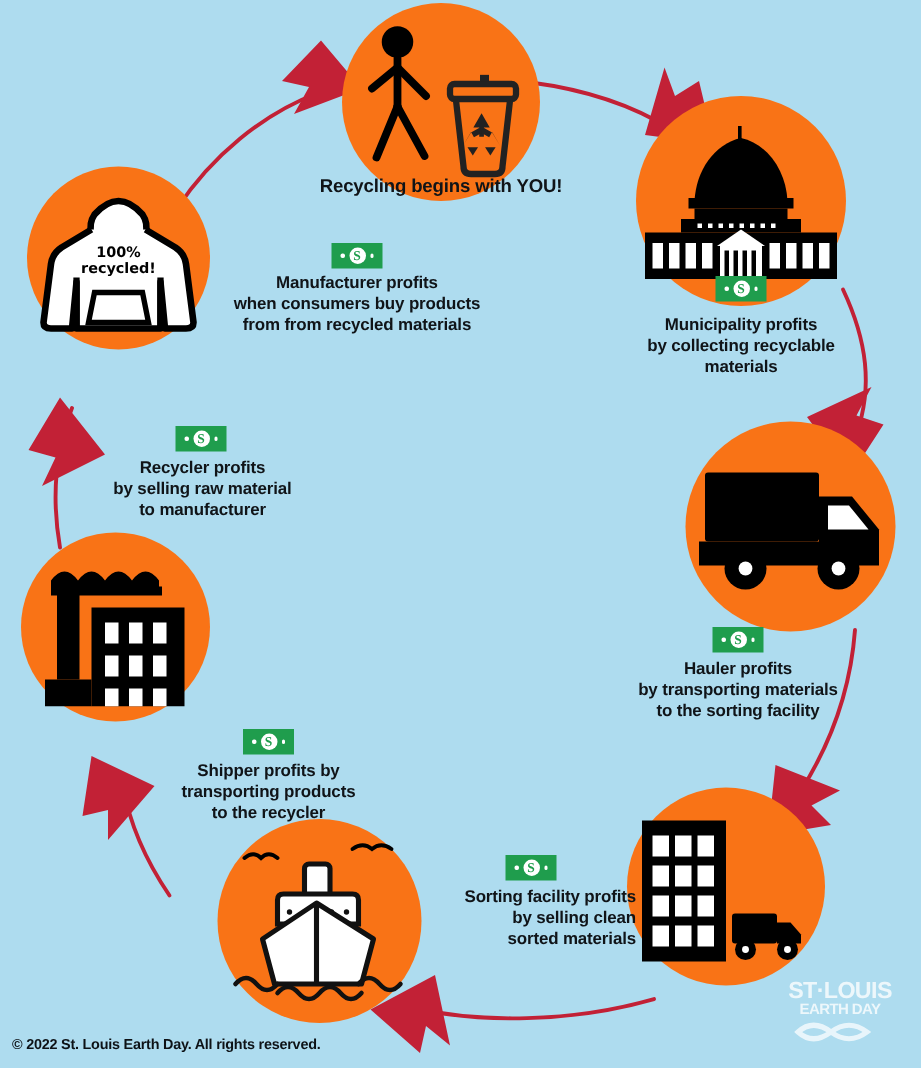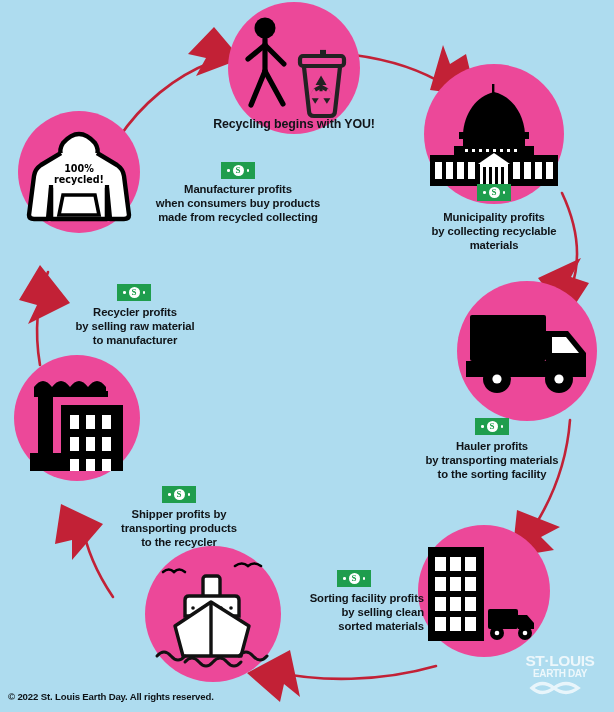--- a/index.html
+++ b/index.html
@@ -9,21 +9,21 @@
     font-family:"Liberation Sans", sans-serif;
     overflow:hidden;
     position:relative;
   }
   #stage{position:absolute;left:0;top:0;width:614px;height:712px;padding-left:12px;}
   #stage > *{position:absolute;}
 
   
   .circle{
     border-radius:50%;
-    background:#ec4899;
+    background:#f97316;
     display:flex;align-items:center;justify-content:center;
   }
 
   
   .layer{left:0;top:0;width:614px;height:712px;}
 
   
   .caption{
     text-align:center;
     color:#101418;
@@ -377,21 +377,21 @@
   </div>
   <div class="billwrap" style="left:176px;top:162px;width:124px;">
     <div class="bill">
       <span class="dot"></span>
       <span class="coin">S</span>
       <span class="dot"></span>
     </div>
   </div>
   <div class="caption" style="left:128px;top:183px;width:220px;">Manufacturer profits
 when consumers buy products
-made from recycled collecting</div>
+from from recycled materials</div>
 
   <div class="footer" style="left:8px;top:691px;">© 2022 St. Louis Earth Day. All rights reserved.</div>
 
   <div class="logo" style="left:512px;top:654px;">
     <div class="logo-txt logo-l1">ST·LOUIS</div>
     <div class="logo-txt logo-l2">EARTH DAY</div>
     <svg width="96" height="20" viewBox="0 0 96 20" style="display:block;">
       <g fill="none" stroke="#ffffff" stroke-width="3.4" opacity=".72">
         <path d="M20,10 q10,-9 22,0 q12,9 24,0 q-12,-9 -24,0 q-12,9 -22,0 Z"></path>
       </g>

